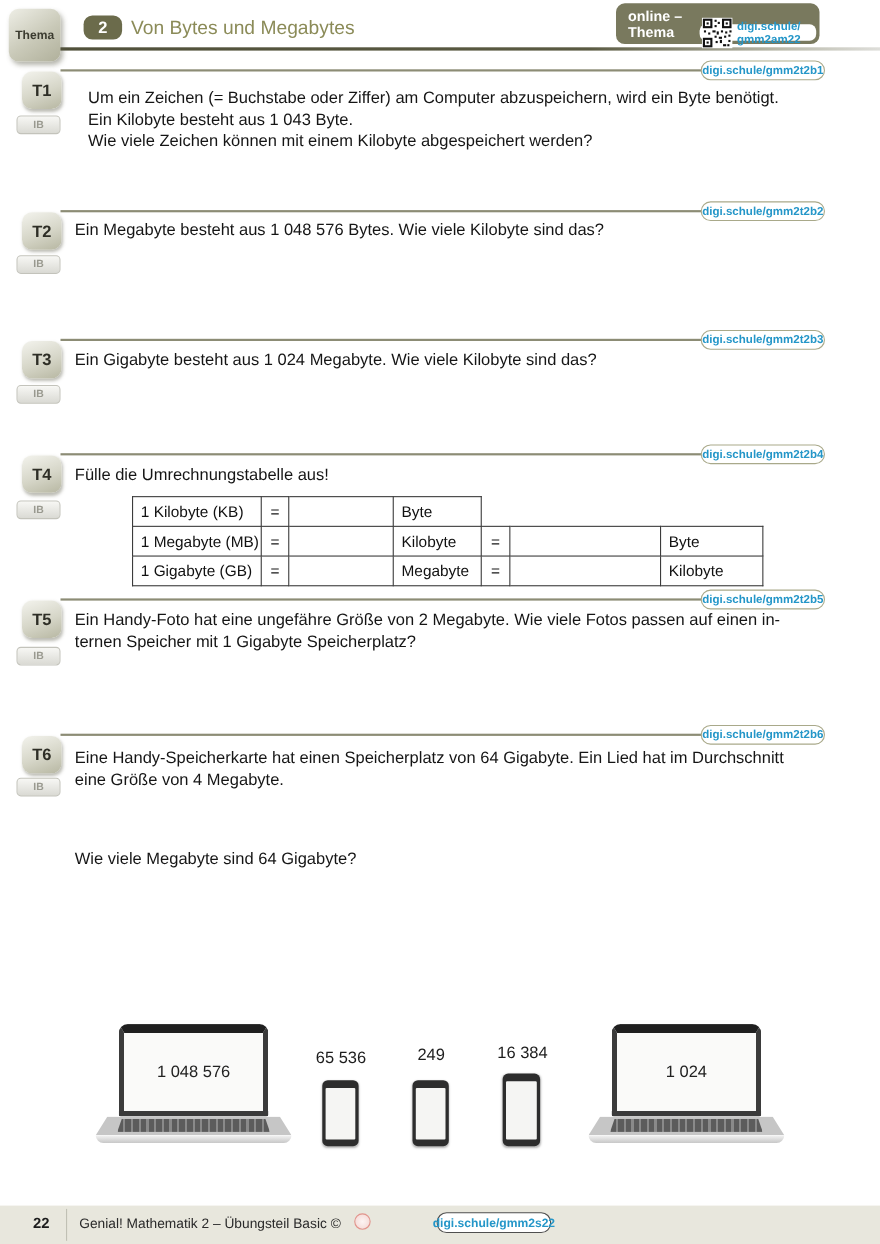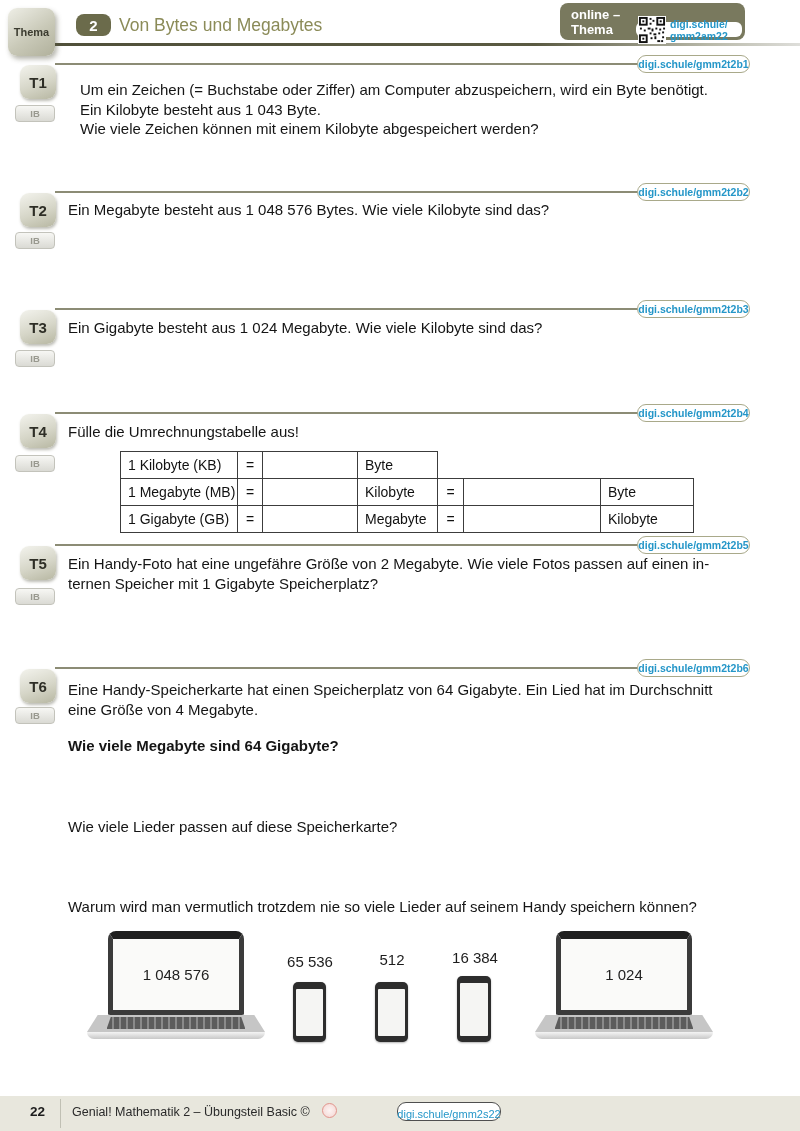--- a/index.html
+++ b/index.html
@@ -72,22 +72,22 @@
 
   
   .footer { position:absolute; left:0; top:1096px; width:800px; height:38px; background:#e8e7dd; }
   .footer-pagenum { position:absolute; left:30px; top:8px; font-size:13.5px; font-weight:bold; color:#1c1c1c; }
   .footer-divider { position:absolute; left:60px; top:3px; width:1px; height:29px; background:#c0c0b4; }
   .footer-title { position:absolute; left:72px; top:9px; font-size:12.5px; color:#2a2a2a; white-space:nowrap; }
   .stamp { position:absolute; left:322px; top:7px; width:15px; height:15px; border-radius:50%;
                border:1.5px solid #e2948c; background:radial-gradient(#fdf4f3,#f3d5d1); box-sizing:border-box; }
   .footer-badge { position:absolute; left:397px; top:6px; width:104px; height:19px; box-sizing:border-box;
                border:1.6px solid #4f4f4f; border-radius:9px; background:#ffffff;
-               display:flex; align-items:flex-end; justify-content:center;
-               font-size:11px; font-weight:normal; color:#2496c8; white-space:nowrap; }
+               display:flex; align-items:center; justify-content:center;
+               font-size:11px; font-weight:bold; color:#2496c8; white-space:nowrap; }
 </style>
 </head>
 <body>
 
 <div class="page">
 
   <div class="thema-tab">
     <span>Thema</span>
   </div>
   <div class="header-rule"></div>
@@ -248,38 +248,36 @@
         <span>digi.schule/gmm2t2b6</span>
       </div>
     <div class="task-badge">T6</div>
     <div class="ib-badge" style="top:48px;">IB</div>
     <div class="task-text" style="top:21px;">
       <div>Eine Handy-Speicherkarte hat einen Speicherplatz von 64 Gigabyte. Ein Lied hat im Durchschnitt</div>
       <div>eine Größe von 4 Megabyte.</div>
     </div>
   </div>
 
-  <div class="sub-question" style="top:737px;font-weight:bold;">Wie viele Megabyte sind 64 Gigabyte?</div>
-  <div class="sub-question" style="top:818px;">Wie viele Lieder passen auf diese Speicherkarte?</div>
-  <div class="sub-question" style="top:898px;">Warum wird man vermutlich trotzdem nie so viele Lieder auf seinem Handy speichern können?</div>
+  <div class="sub-question" style="top:772px;">Wie viele Megabyte sind 64 Gigabyte?</div>
 
   <div class="laptop" style="left:87px;">
     <div class="laptop-screen">
       <span>1 048 576</span>
     </div>
     <div class="laptop-keyboard"></div>
     <div class="laptop-base"></div>
   </div>
 
   <div class="device-label" style="left:278px; top:953px;">65 536</div>
   <div class="phone" style="left:293px; top:982px; width:33px; height:60px;">
     <div class="phone-screen"></div>
   </div>
 
-  <div class="device-label" style="left:360px; top:951px;">512</div>
+  <div class="device-label" style="left:360px; top:951px;">249</div>
   <div class="phone" style="left:375px; top:982px; width:33px; height:60px;">
     <div class="phone-screen"></div>
   </div>
 
   <div class="device-label" style="left:443px; top:949px;">16 384</div>
   <div class="phone" style="left:457px; top:976px; width:34px; height:66px;">
     <div class="phone-screen"></div>
   </div>
 
   <div class="laptop" style="left:535px;">

